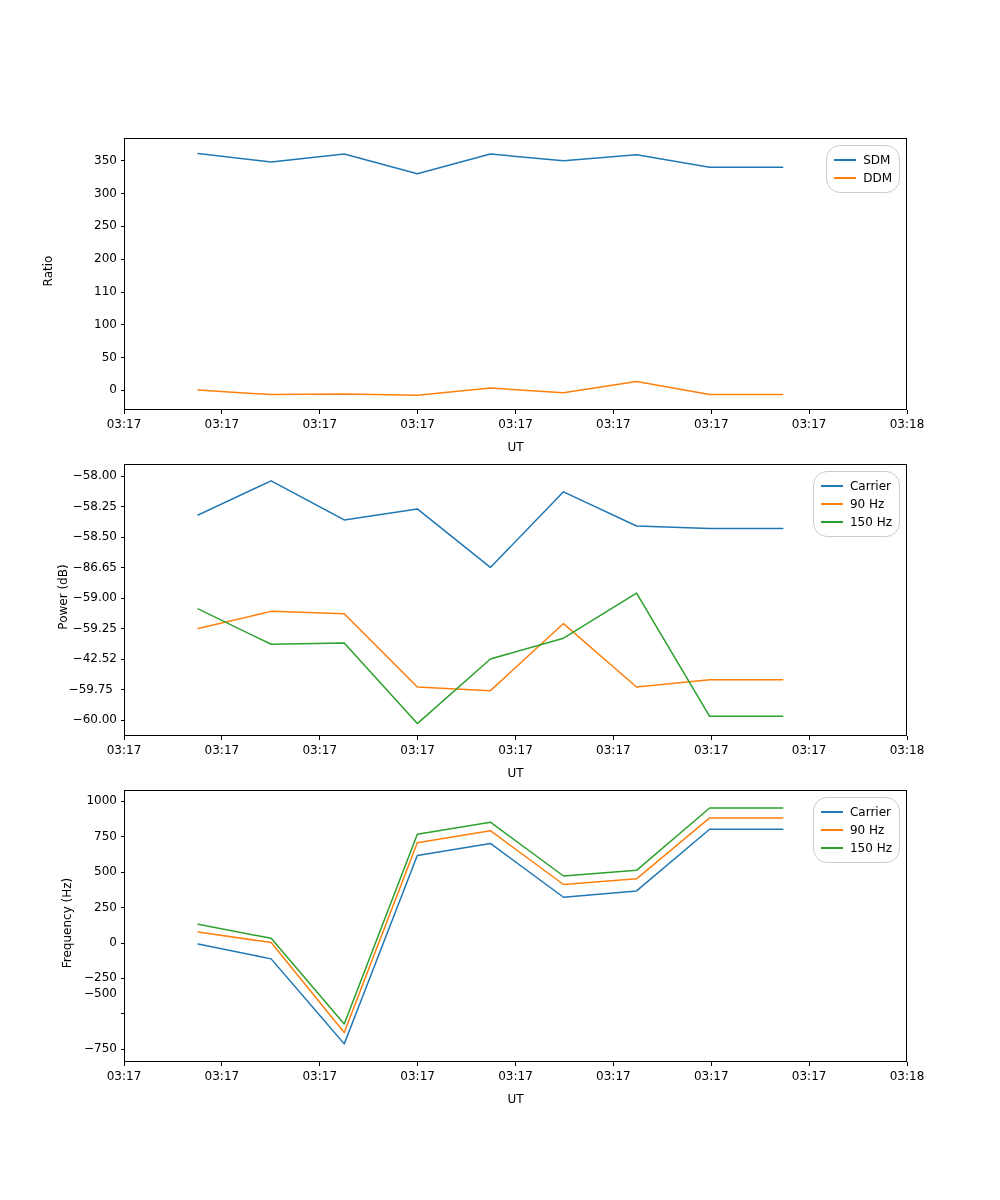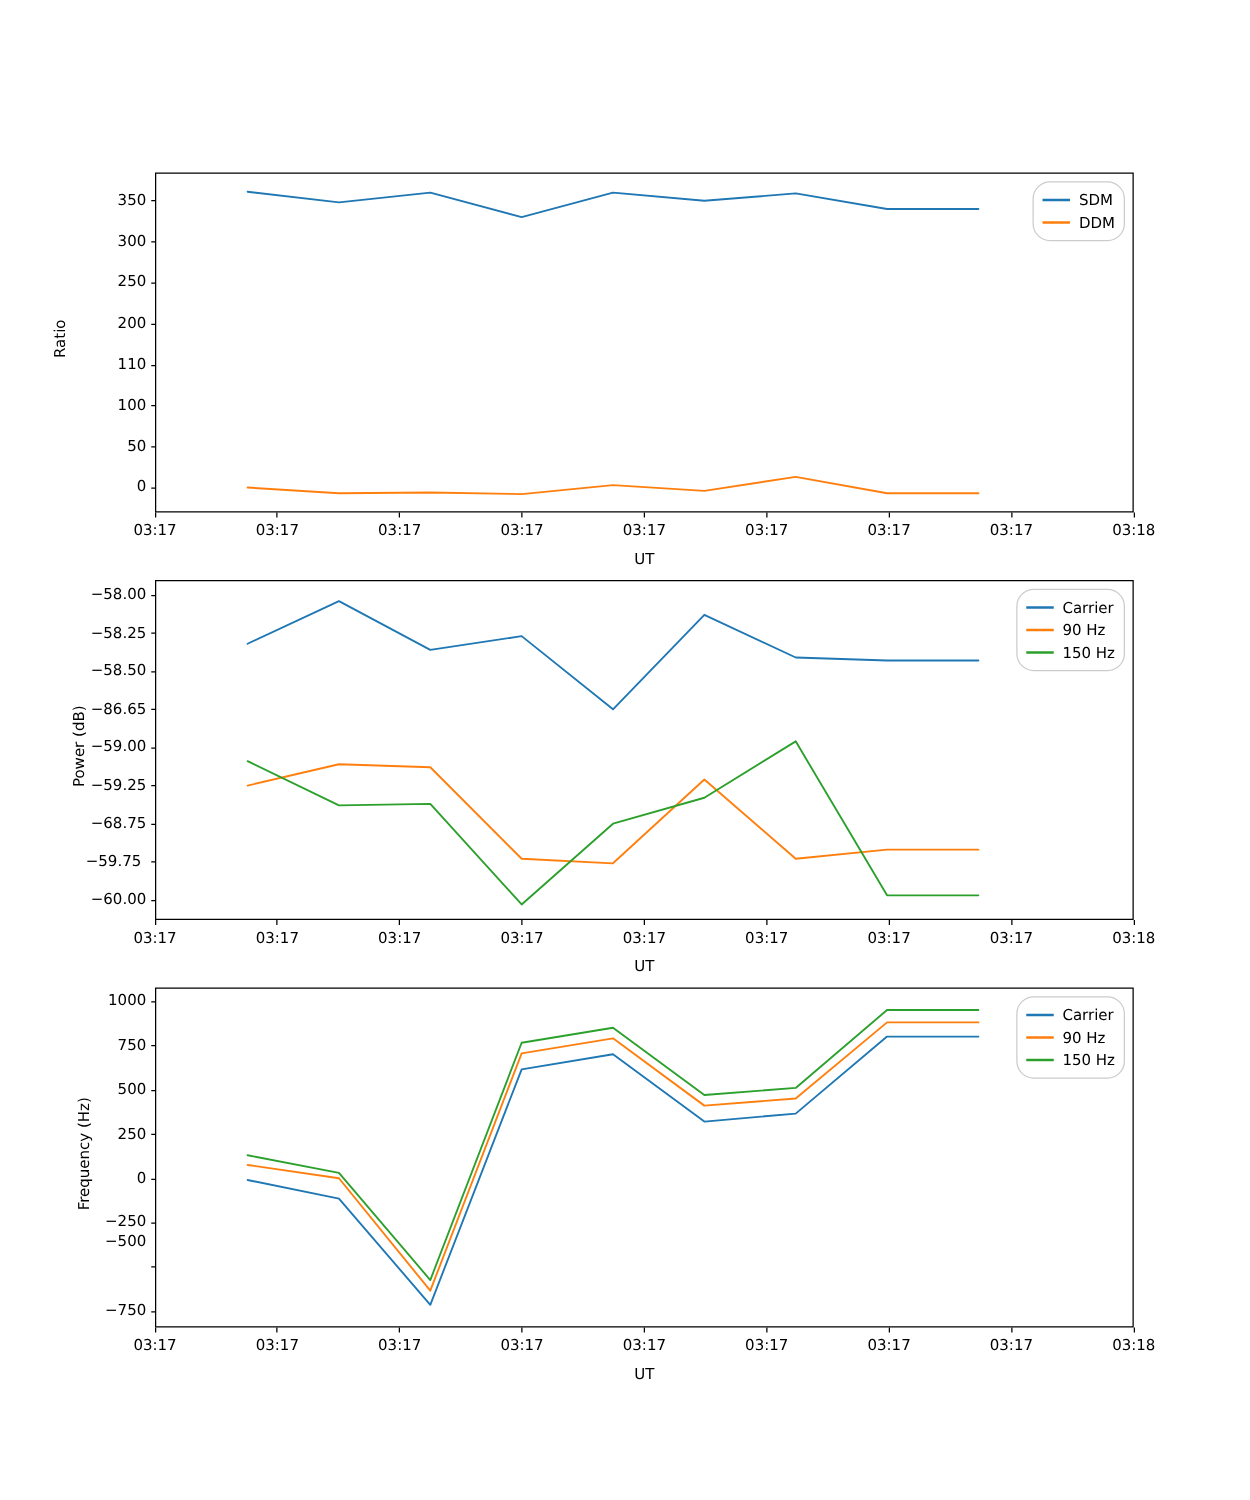--- a/index.html
+++ b/index.html
@@ -226,21 +226,21 @@
     <div class="tick-label-x" style="left: 671.25px; top: 743px; width: 80px;">03:17</div>
     <div class="tickmark" style="left: 808.625px; top: 736px; width: 1px; height: 3.5px;"></div>
     <div class="tick-label-x" style="left: 769.125px; top: 743px; width: 80px;">03:17</div>
     <div class="tickmark" style="left: 906.5px; top: 736px; width: 1px; height: 3.5px;"></div>
     <div class="tick-label-x" style="left: 867px; top: 743px; width: 80px;">03:18</div>
     <div class="tickmark" style="left: 120.5px; top: 719.643px; width: 3.5px; height: 1px;"></div>
     <div class="tick-label-y" style="left: 17px; top: 712.143px; width: 100px;">−60.00</div>
     <div class="tickmark" style="left: 120.5px; top: 689.15px; width: 3.5px; height: 1px;"></div>
     <div class="tick-label-y" style="left: 13px; top: 681.65px; width: 100px;">−59.75</div>
     <div class="tickmark" style="left: 120.5px; top: 658.657px; width: 3.5px; height: 1px;"></div>
-    <div class="tick-label-y" style="left: 17px; top: 651.157px; width: 100px;">−68.75</div>
+    <div class="tick-label-y" style="left: 17px; top: 651.157px; width: 100px;">−42.52</div>
     <div class="tickmark" style="left: 120.5px; top: 628.164px; width: 3.5px; height: 1px;"></div>
     <div class="tick-label-y" style="left: 17px; top: 620.664px; width: 100px;">−59.25</div>
     <div class="tickmark" style="left: 120.5px; top: 597.67px; width: 3.5px; height: 1px;"></div>
     <div class="tick-label-y" style="left: 17px; top: 590.17px; width: 100px;">−59.00</div>
     <div class="tickmark" style="left: 120.5px; top: 567.177px; width: 3.5px; height: 1px;"></div>
     <div class="tick-label-y" style="left: 17px; top: 559.677px; width: 100px;">−86.65</div>
     <div class="tickmark" style="left: 120.5px; top: 536.684px; width: 3.5px; height: 1px;"></div>
     <div class="tick-label-y" style="left: 17px; top: 529.184px; width: 100px;">−58.50</div>
     <div class="tickmark" style="left: 120.5px; top: 506.191px; width: 3.5px; height: 1px;"></div>
     <div class="tick-label-y" style="left: 17px; top: 498.691px; width: 100px;">−58.25</div>

